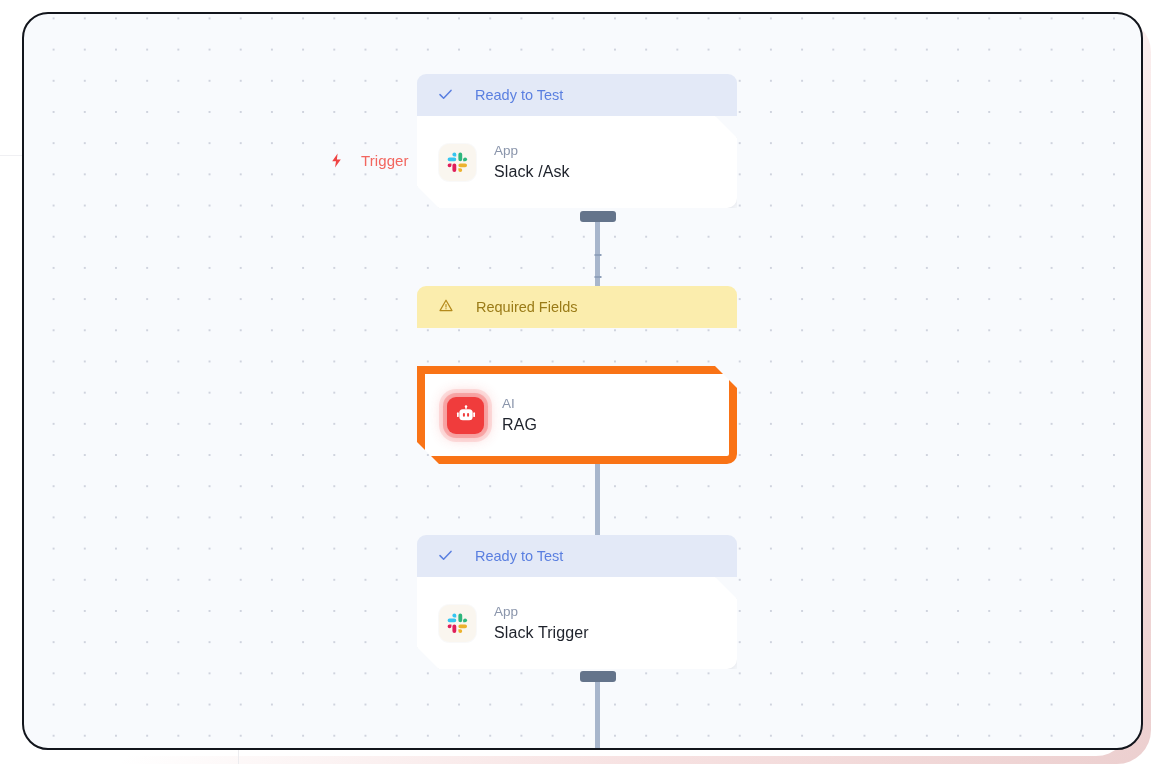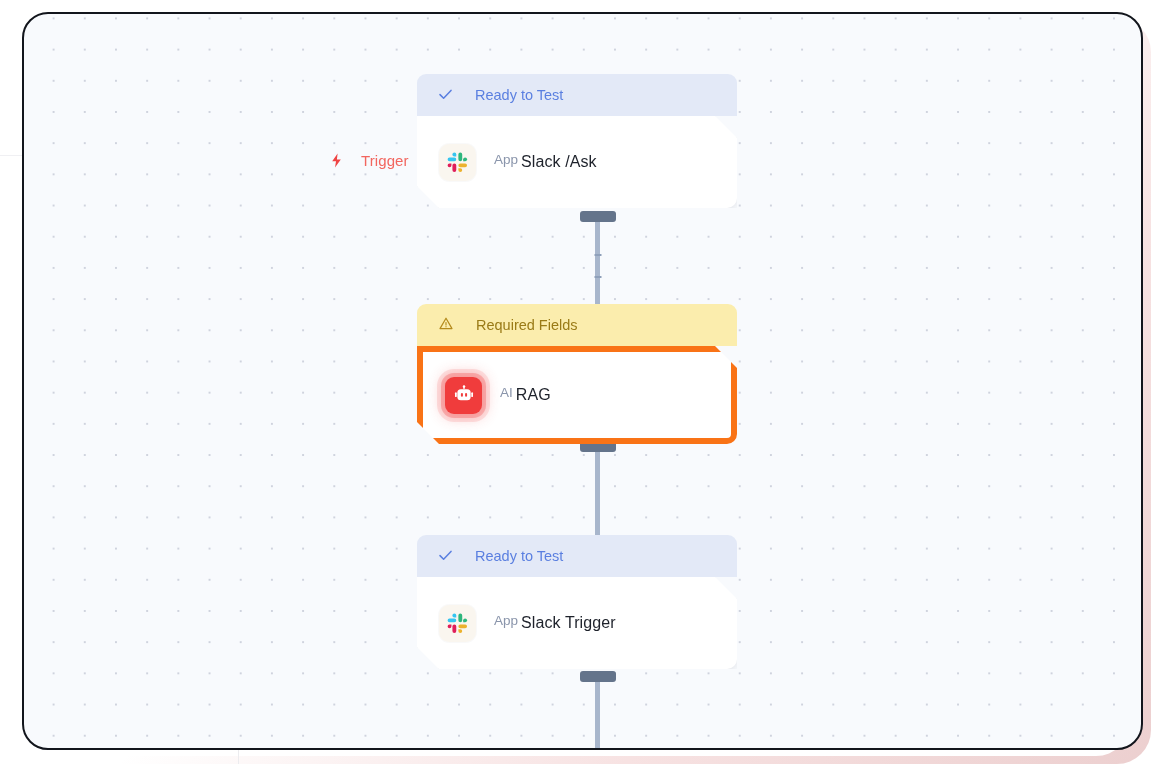--- a/index.html
+++ b/index.html
@@ -164,23 +164,24 @@
       100% 100%,
       22px 100%,
       0 calc(100% - 22px)
     );
   }
   .node-card.plain {
     box-shadow: 0 2px 7px rgba(30, 41, 59, 0.10);
   }
   .node-card.selected {
     background: #ffffff;
-    border: 6px solid #f97316;
+    border: 8px solid #f97316;
     border-radius: 0 0 10px 10px;
     height: 98px;
+    margin-top: 38px;
   }
 
   .app-icon-wrap {
     position: relative;
     width: 37px;
     height: 37px;
     flex: 0 0 37px;
   }
 
   .slack-tile {
@@ -200,21 +201,21 @@
     border-radius: 9px;
     background: #f03c3c;
     display: flex;
     align-items: center;
     justify-content: center;
     box-shadow: 0 0 0 4px rgba(240, 60, 60, 0.28),
                 0 0 0 8px rgba(240, 60, 60, 0.13),
                 0 0 14px 4px rgba(240, 60, 60, 0.30);
   }
 
-  .node-texts { display: flex; flex-direction: row; gap: 3px; }
+  .node-texts { display: flex; flex-direction: column; gap: 3px; }
   .node-kind {
     font-size: 13.5px;
     color: #8a95ab;
     line-height: 1.15;
   }
   .node-title {
     font-size: 16px;
     color: #1e222b;
     line-height: 1.2;
     letter-spacing: 0.1px;
@@ -283,21 +284,21 @@
             </svg>
           </div>
         </div>
         <div class="node-texts">
           <span class="node-kind">App</span>
           <span class="node-title">Slack /Ask</span>
         </div>
       </div>
     </div>
 
-    <div class="node" style="left:393px; top:290px;">
+    <div class="node" style="left:393px; top:272px;">
       <div class="node-header warn">
         <span class="hdr-icon">
           <svg width="14" height="13" viewBox="0 0 14 13">
             <path d="M7 1.2 L13 11.6 L1 11.6 Z" fill="none" stroke="#b48a1c" stroke-width="1.2" stroke-linejoin="round"></path>
             <rect x="6.45" y="5.1" width="1.1" height="3.4" fill="#b48a1c"></rect>
             <rect x="6.45" y="9.2" width="1.1" height="1.1" fill="#b48a1c"></rect>
           </svg>
         </span>
         <span>Required Fields</span>
       </div>

